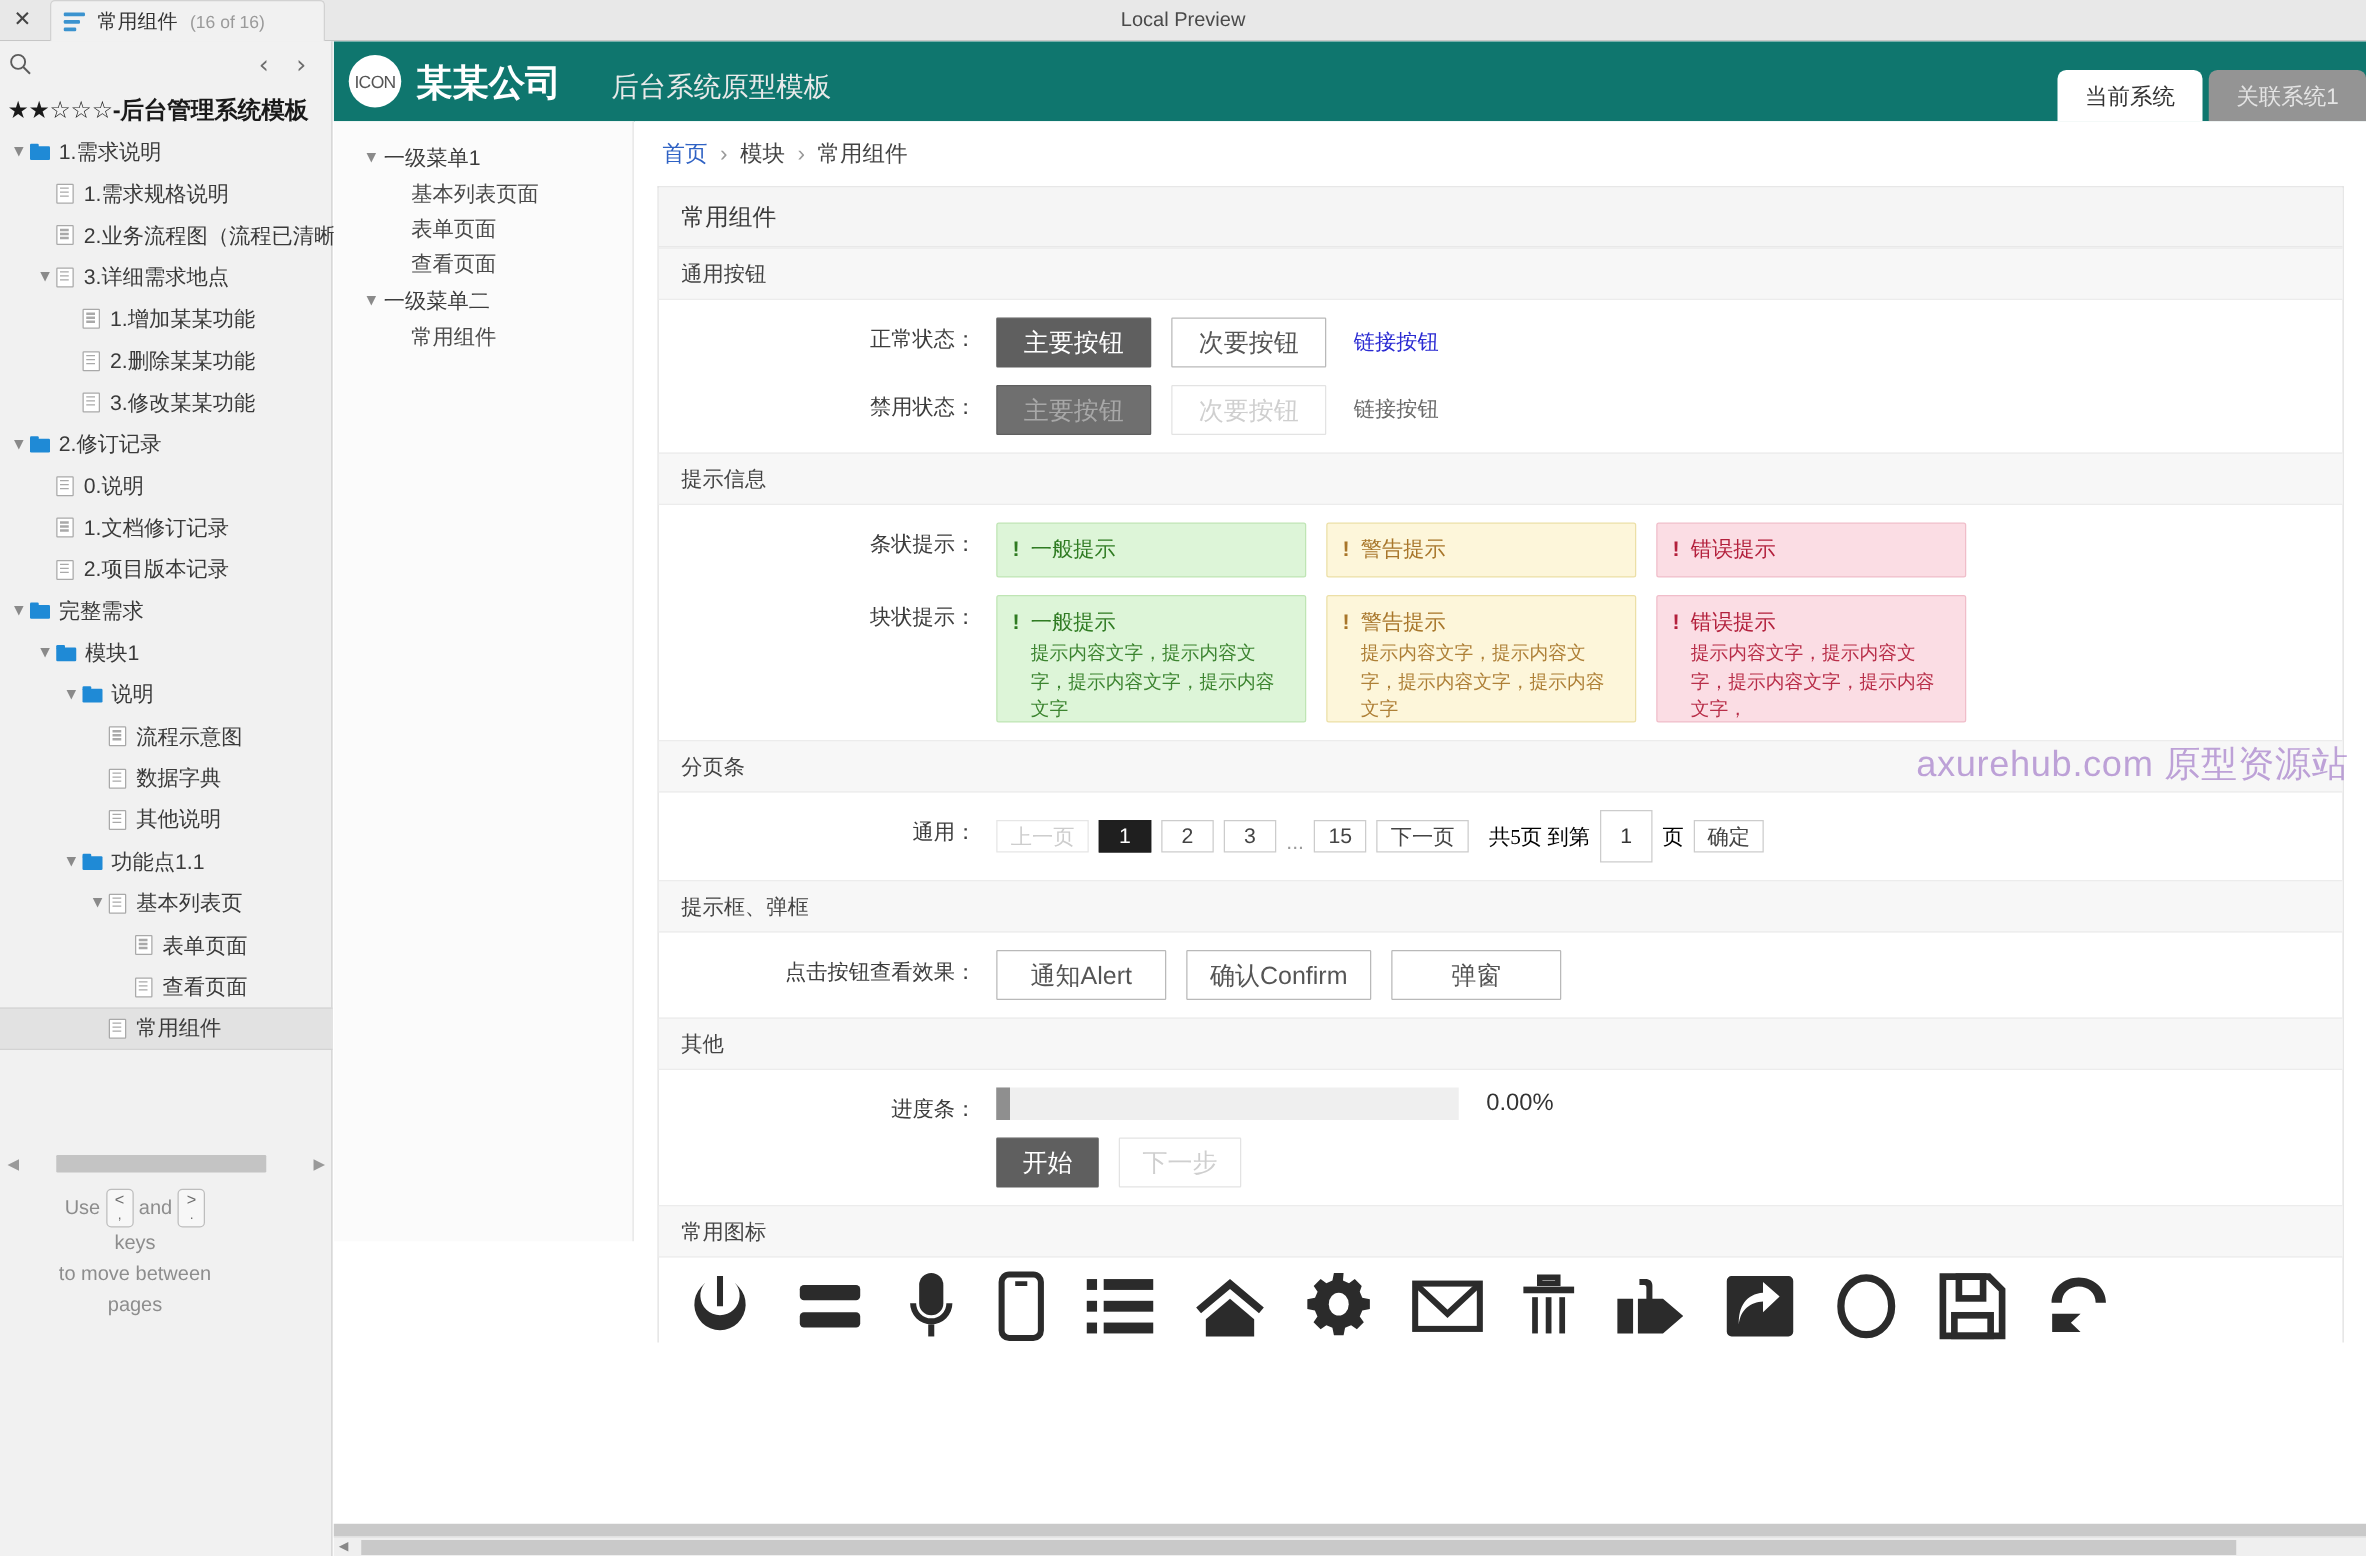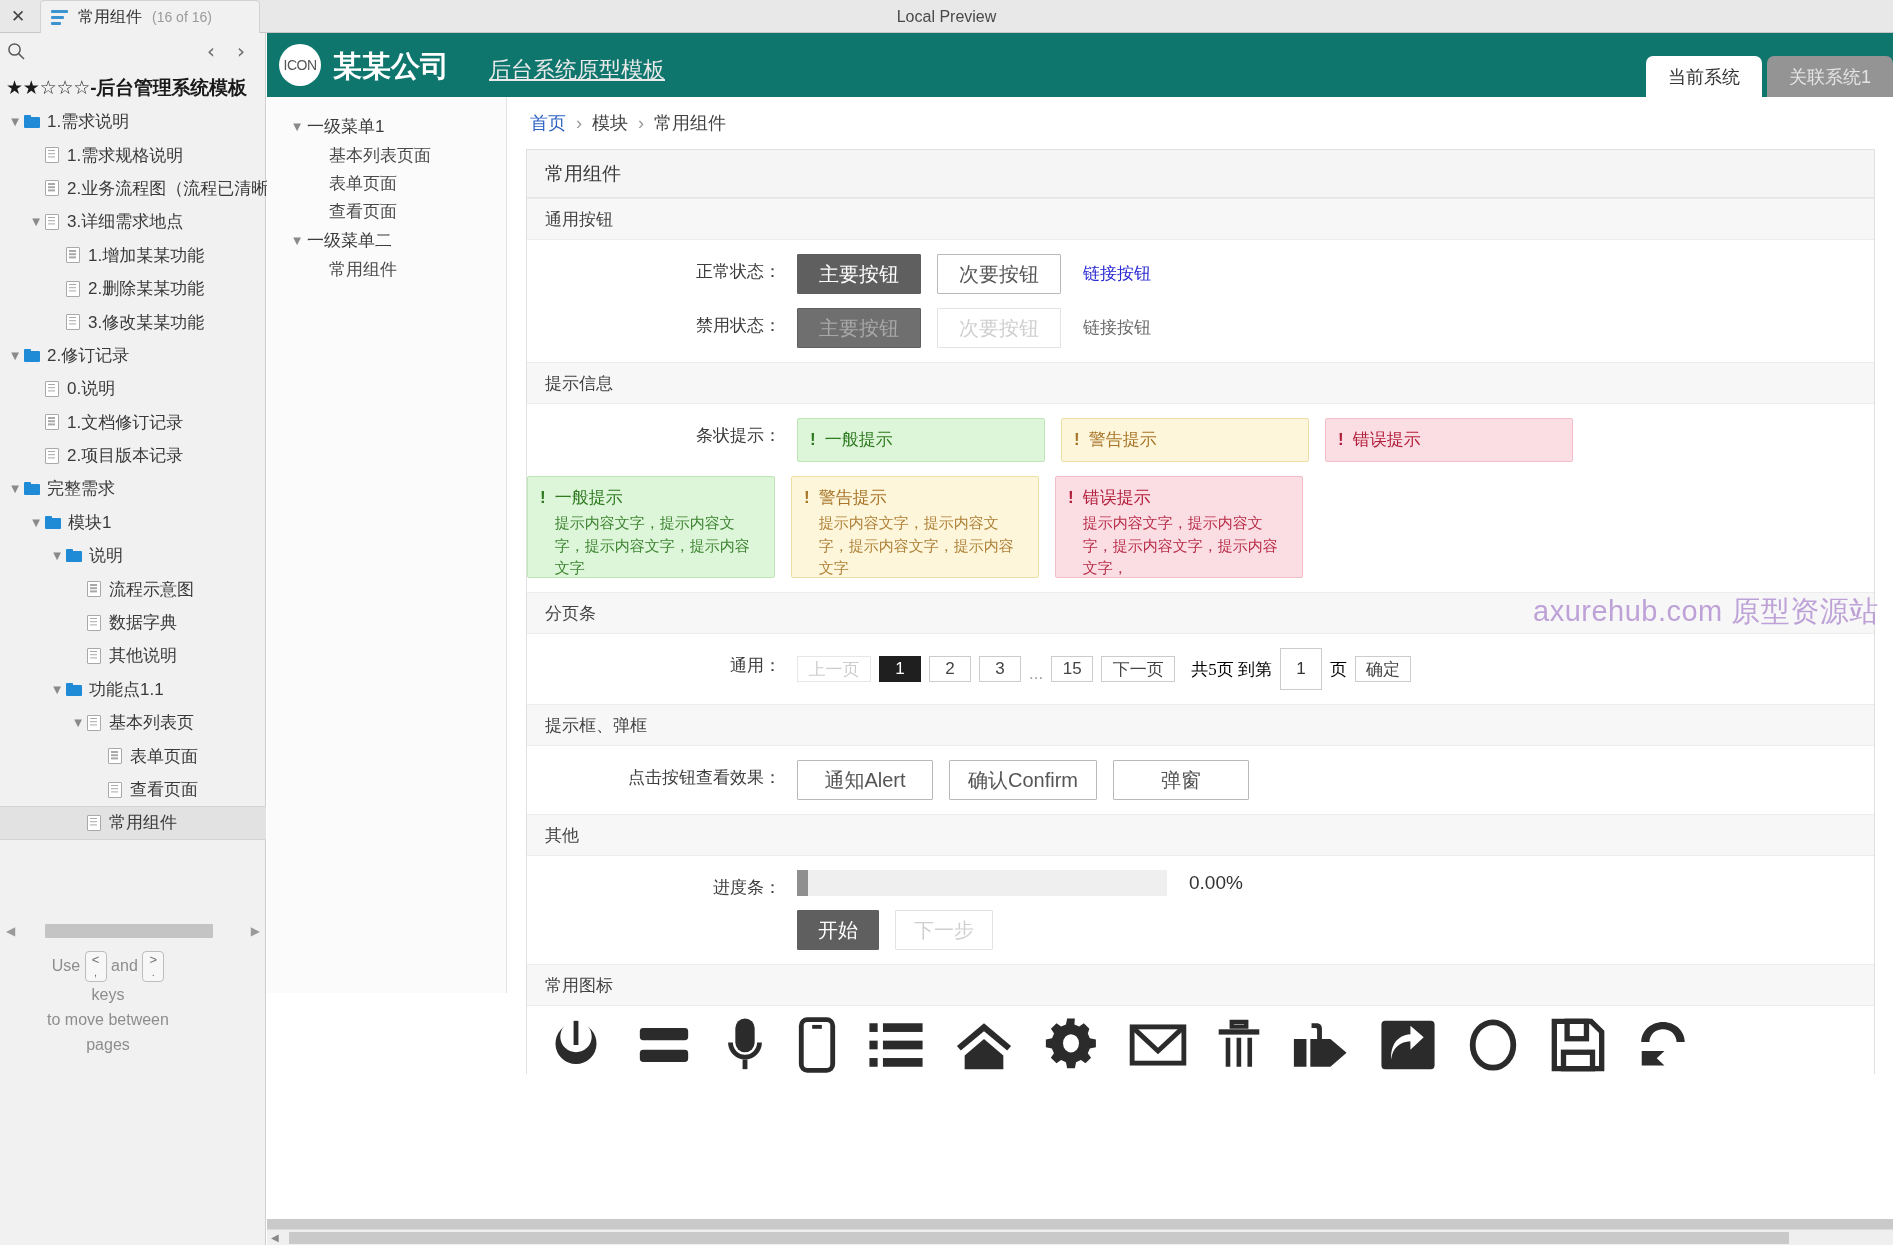--- a/index.html
+++ b/index.html
@@ -128,21 +128,21 @@
   }
   .logo-circle {
     position: absolute; left: 12px; top: 11px; width: 42px; height: 42px; border-radius: 50%;
     background: #fff; display: flex; align-items: center; justify-content: center;
     font-size: 14px; color: #555; letter-spacing: -0.5px;
   }
   .brand-name {
     position: absolute; left: 66px; top: 14px; font-size: 29px; font-weight: bold; color: #fff;
   }
   .brand-sub {
-    position: absolute; left: 222px; top: 22px; font-size: 22px; color: #eaeaea; text-decoration: underline;
+    position: absolute; left: 222px; top: 22px; font-size: 22px; color: #eaeaea;
   }
   .sys-tabs { position: absolute; right: 0px; bottom: 0; display: flex; align-items: flex-end; gap: 5px; }
   .sys-tab {
     height: 41px; padding: 0 22px; display: flex; align-items: center; font-size: 18px;
     border-top-left-radius: 7px; border-top-right-radius: 7px; cursor: pointer; white-space: nowrap;
   }
   .sys-tab.active { background: #fff; color: #333; }
   .sys-tab.inactive { background: #949494; color: #e4e4e4; }
 
   .menu-panel {
@@ -499,20 +499,21 @@
               <span class="bang">!</span>
               <span class="atxt">警告提示</span>
             </div>
             <div class="alert a-err">
               <span class="bang">!</span>
               <span class="atxt">错误提示</span>
             </div>
           </div>
         </div>
         <div class="row" style="padding-top:0">
+          <div class="row-label">块状提示：</div>
           <div class="row-body">
             <div class="alert a-info block">
               <span class="bang">!</span>
               <span>
                 <span class="atxt">一般提示</span>
                 <div class="adesc">提示内容文字，提示内容文字，提示内容文字，提示内容文字</div>
               </span>
             </div>
             <div class="alert a-warn block">
               <span class="bang">!</span>

